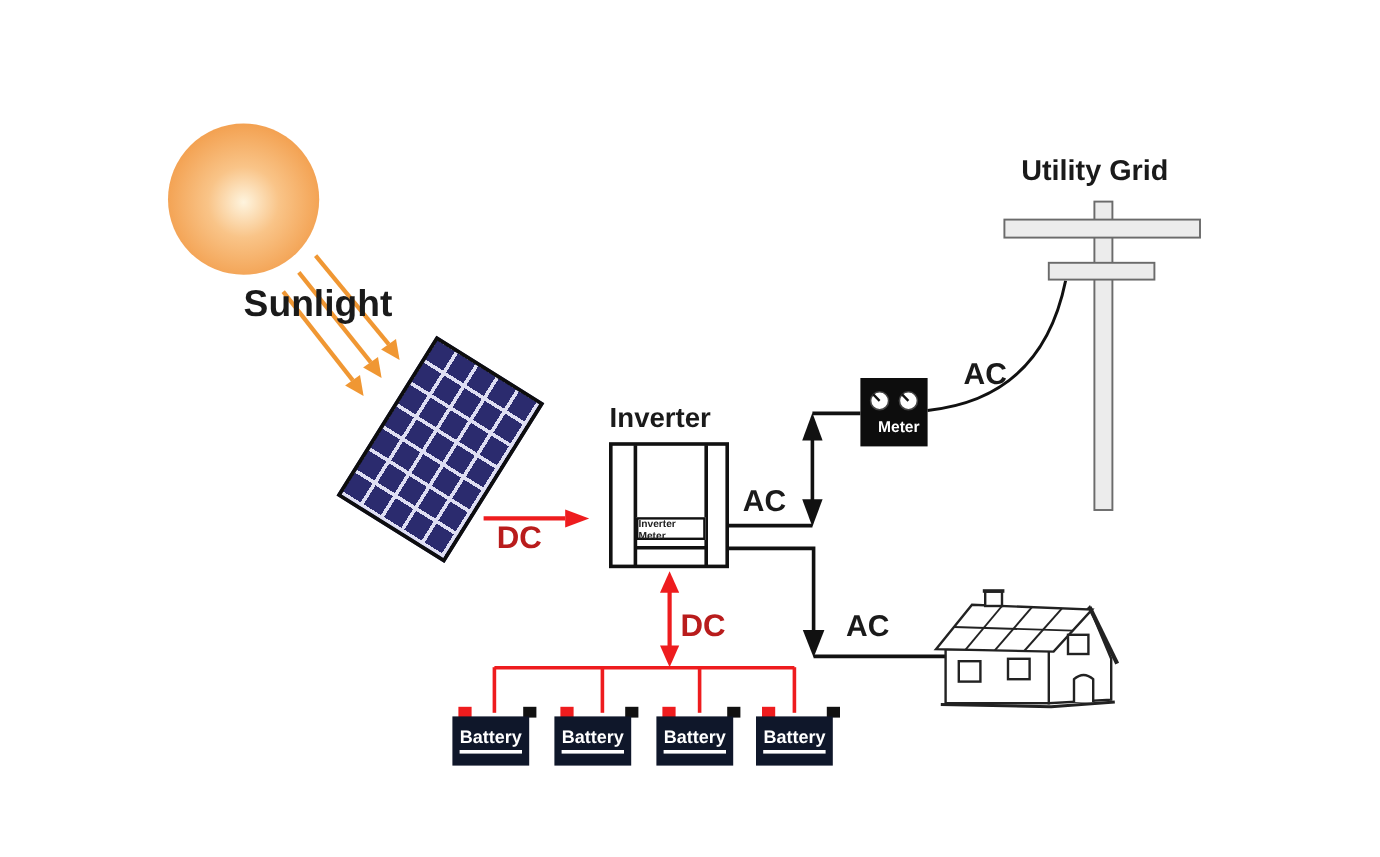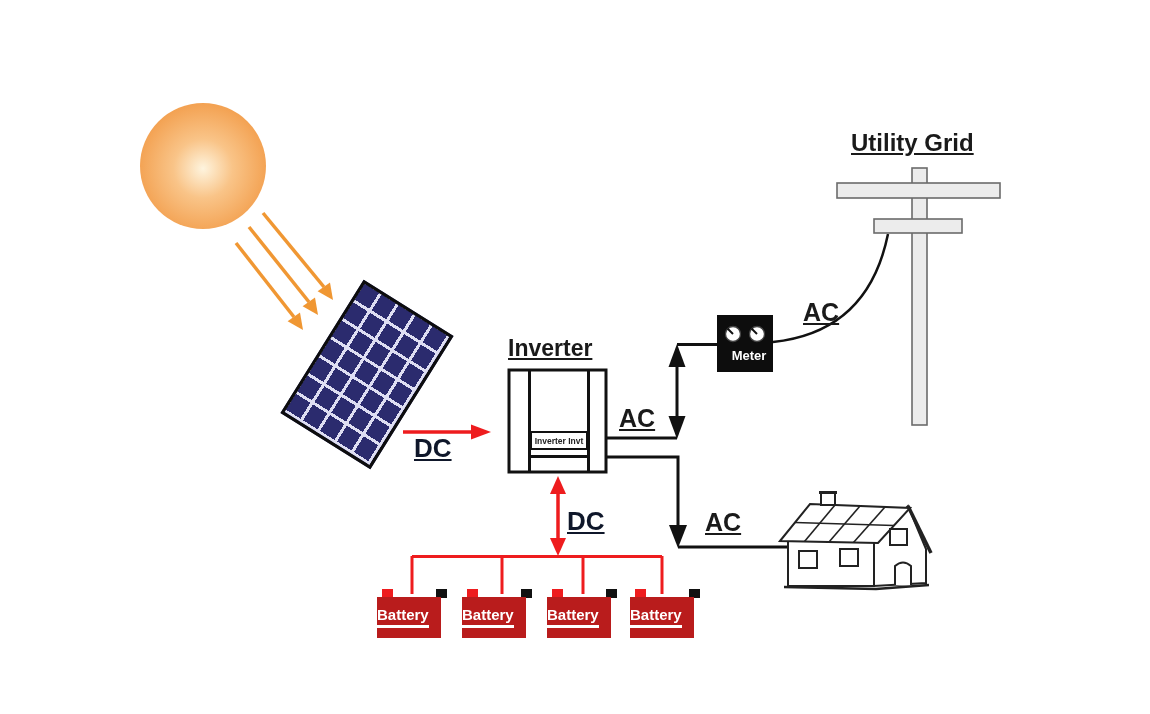--- a/index.html
+++ b/index.html
@@ -2,23 +2,23 @@
 <html><head>
 <meta charset="utf-8">
 <style>
   html,body{margin:0;padding:0;background:#ffffff;}
   .stage{
     position:relative;width:1150px;height:714px;background:#ffffff;overflow:hidden;
     font-family:"Liberation Sans", sans-serif;
   }
   .stage svg{position:absolute;left:0;top:0;z-index:1;}
   .label{
-    position:absolute;z-index:3;font-weight:bold;color:#1a1a1a;white-space:nowrap;line-height:1;text-decoration:underline;
+    position:absolute;z-index:3;font-weight:bold;color:#1a1a1a;white-space:nowrap;line-height:1;
   }
-  .label.red{color:#0f172a;}
+  .label.red{color:#b91c1c;}
   
   .solar-panel{
     position:absolute;z-index:2;left:314px;top:296px;width:106px;height:157px;
     box-sizing:border-box;border:3px solid #0d0d0d;background-color:#2b2b6e;
     background-image:
       repeating-linear-gradient(90deg, transparent 0 17px, #dedef2 17px 20px),
       repeating-linear-gradient(180deg, transparent 0 18.6px, #dedef2 18.6px 21.6px);
     transform:rotate(32deg);
   }
   
@@ -28,22 +28,22 @@
     display:flex;align-items:center;justify-content:center;
     font-size:8.5px;font-weight:bold;color:#222;letter-spacing:0;
   }
   
   .meter-label{
     position:absolute;z-index:3;left:717px;top:348px;width:64px;text-align:center;
     color:#ffffff;font-weight:bold;font-size:13px;
   }
   
   .battery{
-    position:absolute;z-index:2;width:64px;height:41px;top:597px;background:#b91c1c;
-    display:flex;align-items:center;
+    position:absolute;z-index:2;width:64px;height:41px;top:597px;background:#0f172a;
+    display:flex;align-items:center;justify-content:center;
   }
   .battery .bat-text{
     color:#fff;font-weight:bold;font-size:15px;line-height:1;
     border-bottom:3px solid #fff;padding-bottom:3px;
   }
   .terminal{position:absolute;z-index:2;width:11px;height:9px;top:589px;}
   .terminal.pos{background:#ee1c1e;}
   .terminal.neg{background:#111;}
 </style>
 </head>
@@ -145,31 +145,32 @@
       <line x1="412" y1="556.5" x2="662" y2="556.5"></line>
       <line x1="412" y1="556" x2="412" y2="594"></line>
       <line x1="502" y1="556" x2="502" y2="594"></line>
       <line x1="583" y1="556" x2="583" y2="594"></line>
       <line x1="662" y1="556" x2="662" y2="594"></line>
     </g>
   </svg>
 
   <div class="solar-panel"></div>
 
+  <div class="label" style="left:203px;top:237px;font-size:31px;">Sunlight</div>
   <div class="label" style="left:508px;top:337px;font-size:23px;text-align:right;">Inverter</div>
   <div class="label" style="left:851px;top:131px;font-size:24px;">Utility Grid</div>
 
   <div class="label" style="left:619px;top:406px;font-size:25px;">AC</div>
   <div class="label" style="left:803px;top:300px;font-size:25px;">AC</div>
   <div class="label" style="left:705px;top:510px;font-size:25px;">AC</div>
 
   <div class="label red" style="left:414px;top:435px;font-size:26px;">DC</div>
   <div class="label red" style="left:567px;top:508px;font-size:26px;">DC</div>
 
-  <div class="inv-unit">Inverter Invt</div>
+  <div class="inv-unit">Inverter Meter</div>
 
   <div class="meter-label">Meter</div>
 
   <div class="terminal pos" style="left:382px;"></div>
   <div class="terminal neg" style="left:436px;"></div>
   <div class="battery" style="left:377px;">
     <span class="bat-text">Battery</span>
   </div>
 
   <div class="terminal pos" style="left:467px;"></div>

